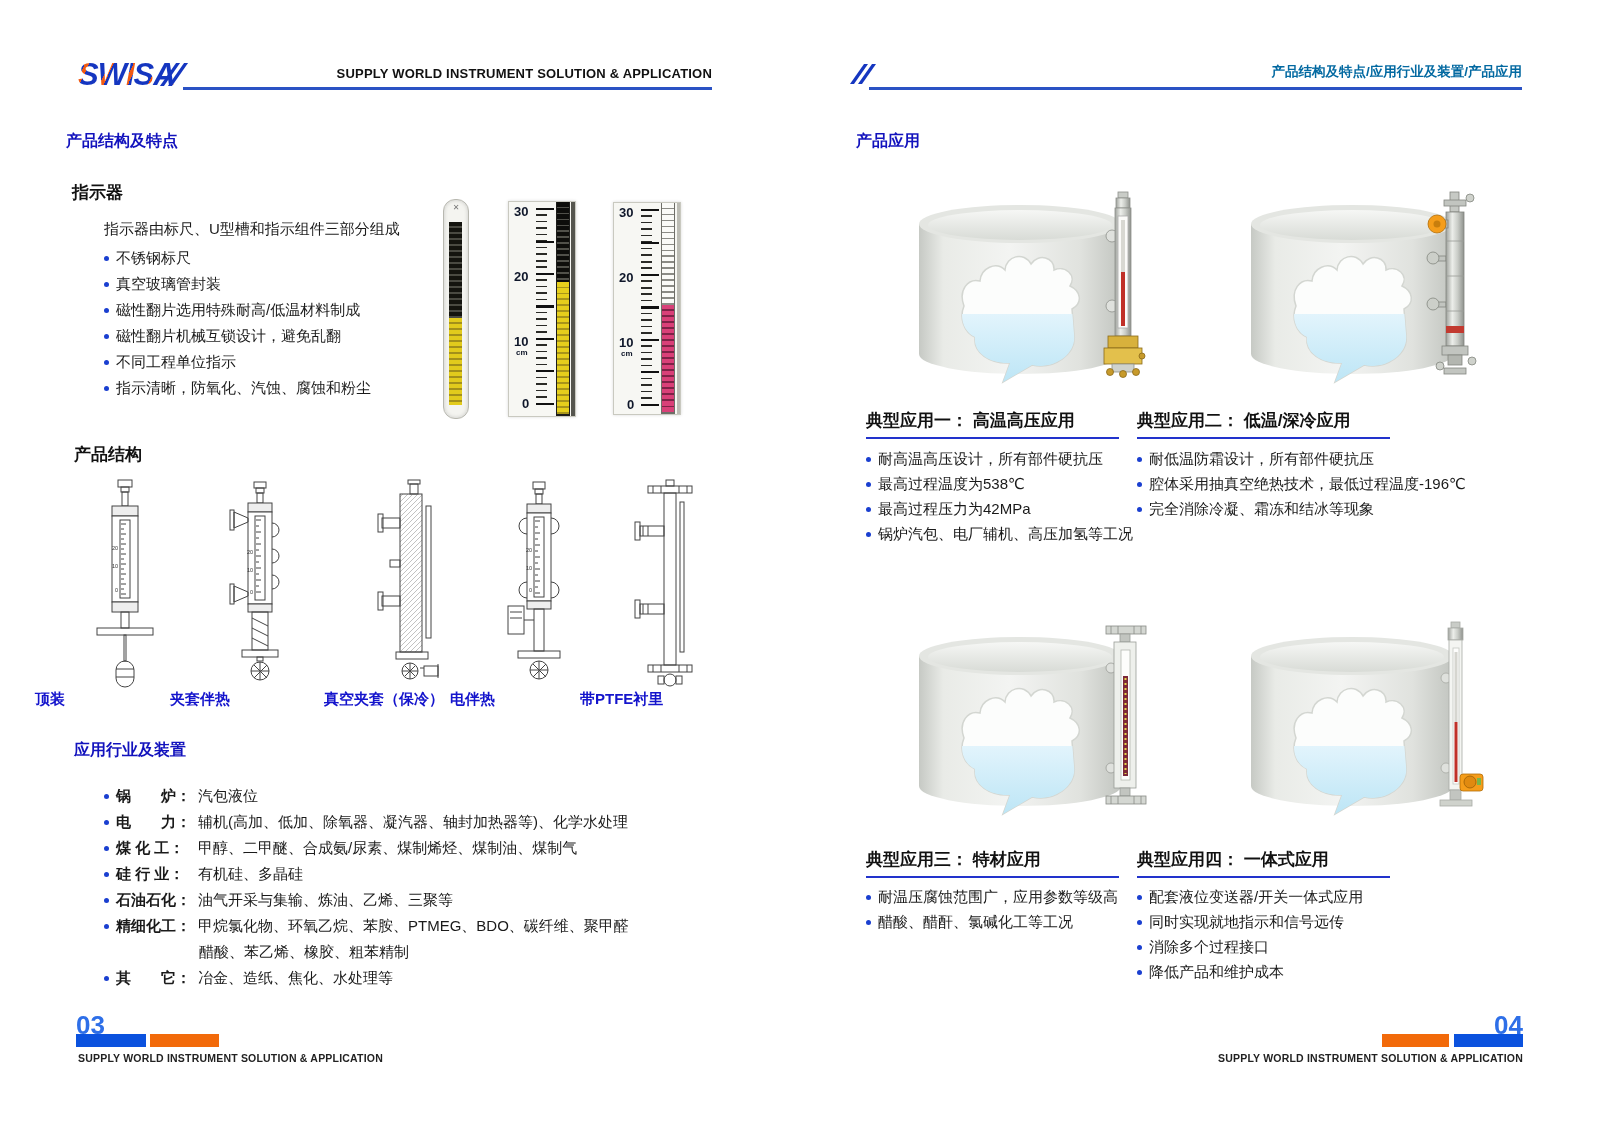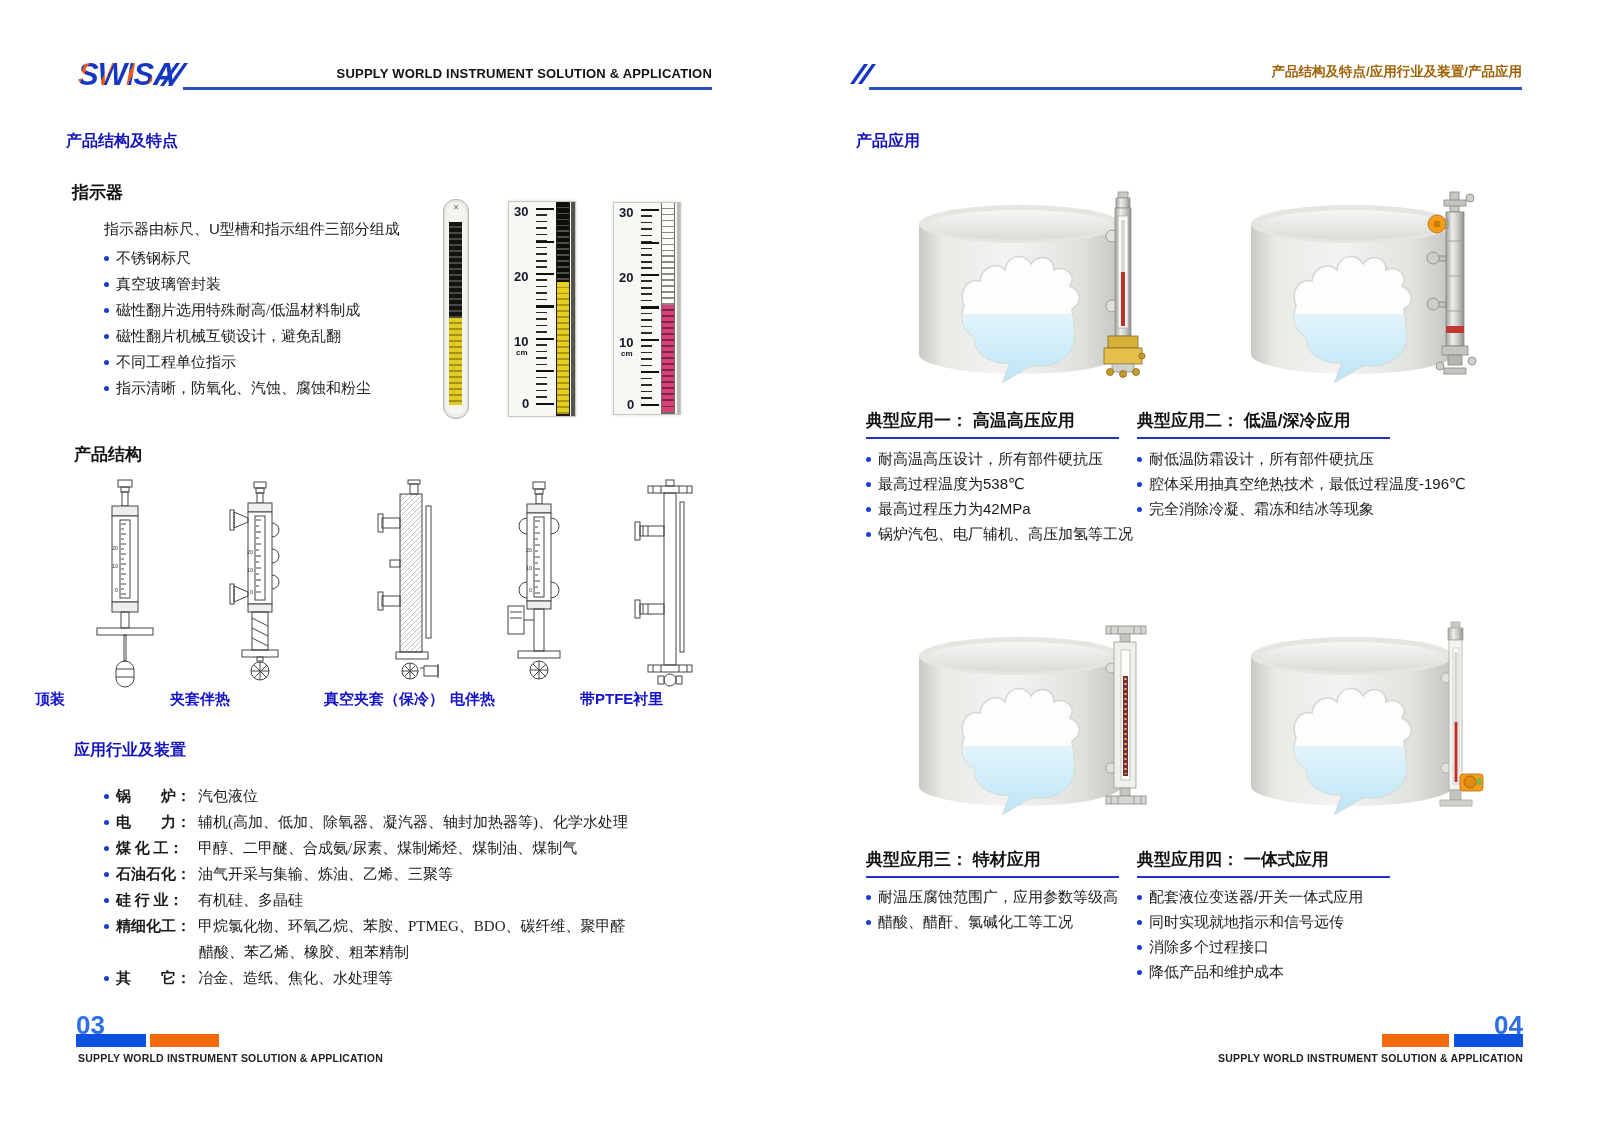--- a/index.html
+++ b/index.html
@@ -10,27 +10,27 @@
   .logo-text{position:absolute;left:78px;top:57px;font-size:31px;font-weight:bold;font-style:italic;letter-spacing:-1px;
     background:repeating-linear-gradient(115deg,#1536c0 0 9px,#f05a14 9px 13px,#1536c0 13px 22px);
     -webkit-background-clip:text;background-clip:text;color:transparent;}
   .slash{display:inline-block;width:4px;height:23px;background:#1536c0;transform:skewX(-35deg);margin-right:4px;}
   .slashes-l{position:absolute;left:168px;top:63px;}
   .slashes-r{position:absolute;left:857px;top:64px;}
   .hdr-line{position:absolute;height:3px;background:#2a52c4;}
   .hdr-line.l{left:183px;top:87px;width:529px;}
   .hdr-line.r{left:869px;top:87px;width:653px;}
   .hdr-tagline{position:absolute;right:888px;top:66px;font-size:13px;font-weight:bold;color:#111;letter-spacing:.2px;white-space:nowrap;}
-  .hdr-breadcrumb{position:absolute;right:78px;top:63px;font-size:13.5px;font-weight:bold;color:#a16207;white-space:nowrap;}
+  .hdr-breadcrumb{position:absolute;right:78px;top:63px;font-size:13.5px;font-weight:bold;color:#0369a1;white-space:nowrap;}
   
   .page-title{position:absolute;font-size:16px;font-weight:bold;color:#1212bd;white-space:nowrap;}
   .sec-heading{position:absolute;font-size:17px;font-weight:bold;color:#111;white-space:nowrap;}
   .intro{position:absolute;left:104px;top:220px;font-size:15px;color:#1a1a1a;white-space:nowrap;}
   
-  .blist{position:absolute;font-family:Liberation Serif, serif;}
+  .blist{position:absolute;}
   .brow{line-height:26px;font-size:15px;white-space:nowrap;}
   .dot{display:inline-block;width:5px;height:5px;border-radius:50%;background:#1a3fd0;vertical-align:2px;margin-right:7px;}
   
   .tube{position:absolute;left:443px;top:199px;width:24px;height:218px;border:1px solid #b8b8b0;border-radius:12px;background:#f4f4f0;box-shadow:inset 0 0 4px rgba(0,0,0,.18);}
   .tube .x{position:absolute;top:3px;left:0;width:100%;text-align:center;font-size:8px;color:#777;}
   .tube .chan{position:absolute;left:5px;width:13px;}
   .tube .cb{top:22px;height:96px;background:repeating-linear-gradient(to bottom,#14140f 0 4.5px,#4a4a42 4.5px 6px);}
   .tube .cy{top:118px;height:87px;background:repeating-linear-gradient(to bottom,#e2cb1c 0 4.5px,#a3901a 4.5px 6px);}
   .scalephoto{position:absolute;width:66px;background:#f7f7f3;border:1px solid #c9c9c0;box-shadow:0 0 3px rgba(0,0,0,.15);}
   .sp2{left:508px;top:201px;height:214px;}
@@ -259,22 +259,22 @@
   <div class="dlabel" style="left:260px">夹套伴热</div>
   <div class="dlabel" style="left:414px">真空夹套（保冷）</div>
   <div class="dlabel" style="left:540px">电伴热</div>
   <div class="dlabel" style="left:670px">带PTFE衬里</div>
 
   <div class="page-title" style="left:74px;top:740px">应用行业及装置</div>
   <div class="blist" style="left:104px;top:783px">
     <div class="ind-row"><span class="dot"></span><span class="ind-label">锅　　炉：</span><span>汽包液位</span></div>
     <div class="ind-row"><span class="dot"></span><span class="ind-label">电　　力：</span><span>辅机(高加、低加、除氧器、凝汽器、轴封加热器等)、化学水处理</span></div>
     <div class="ind-row"><span class="dot"></span><span class="ind-label">煤 化 工：</span><span>甲醇、二甲醚、合成氨/尿素、煤制烯烃、煤制油、煤制气</span></div>
+    <div class="ind-row"><span class="dot"></span><span class="ind-label">硅 行 业：</span><span>有机硅、多晶硅</span></div>
     <div class="ind-row"><span class="dot"></span><span class="ind-label">石油石化：</span><span>油气开采与集输、炼油、乙烯、三聚等</span></div>
-    <div class="ind-row"><span class="dot"></span><span class="ind-label">硅 行 业：</span><span>有机硅、多晶硅</span></div>
     <div class="ind-row"><span class="dot"></span><span class="ind-label">精细化工：</span><span>甲烷氯化物、环氧乙烷、苯胺、PTMEG、BDO、碳纤维、聚甲醛</span></div>
     <div class="ind-wrap">醋酸、苯乙烯、橡胶、粗苯精制</div>
     <div class="ind-row"><span class="dot"></span><span class="ind-label">其　　它：</span><span>冶金、造纸、焦化、水处理等</span></div>
   </div>
 
   <div class="pgnum" style="left:76px;top:1010px">03</div>
   <div class="bar blue" style="left:76px;width:70px"></div>
   <div class="bar orange" style="left:150px;width:69px"></div>
   <div class="ft-tag" style="left:78px">SUPPLY WORLD INSTRUMENT SOLUTION &amp; APPLICATION</div>
 

